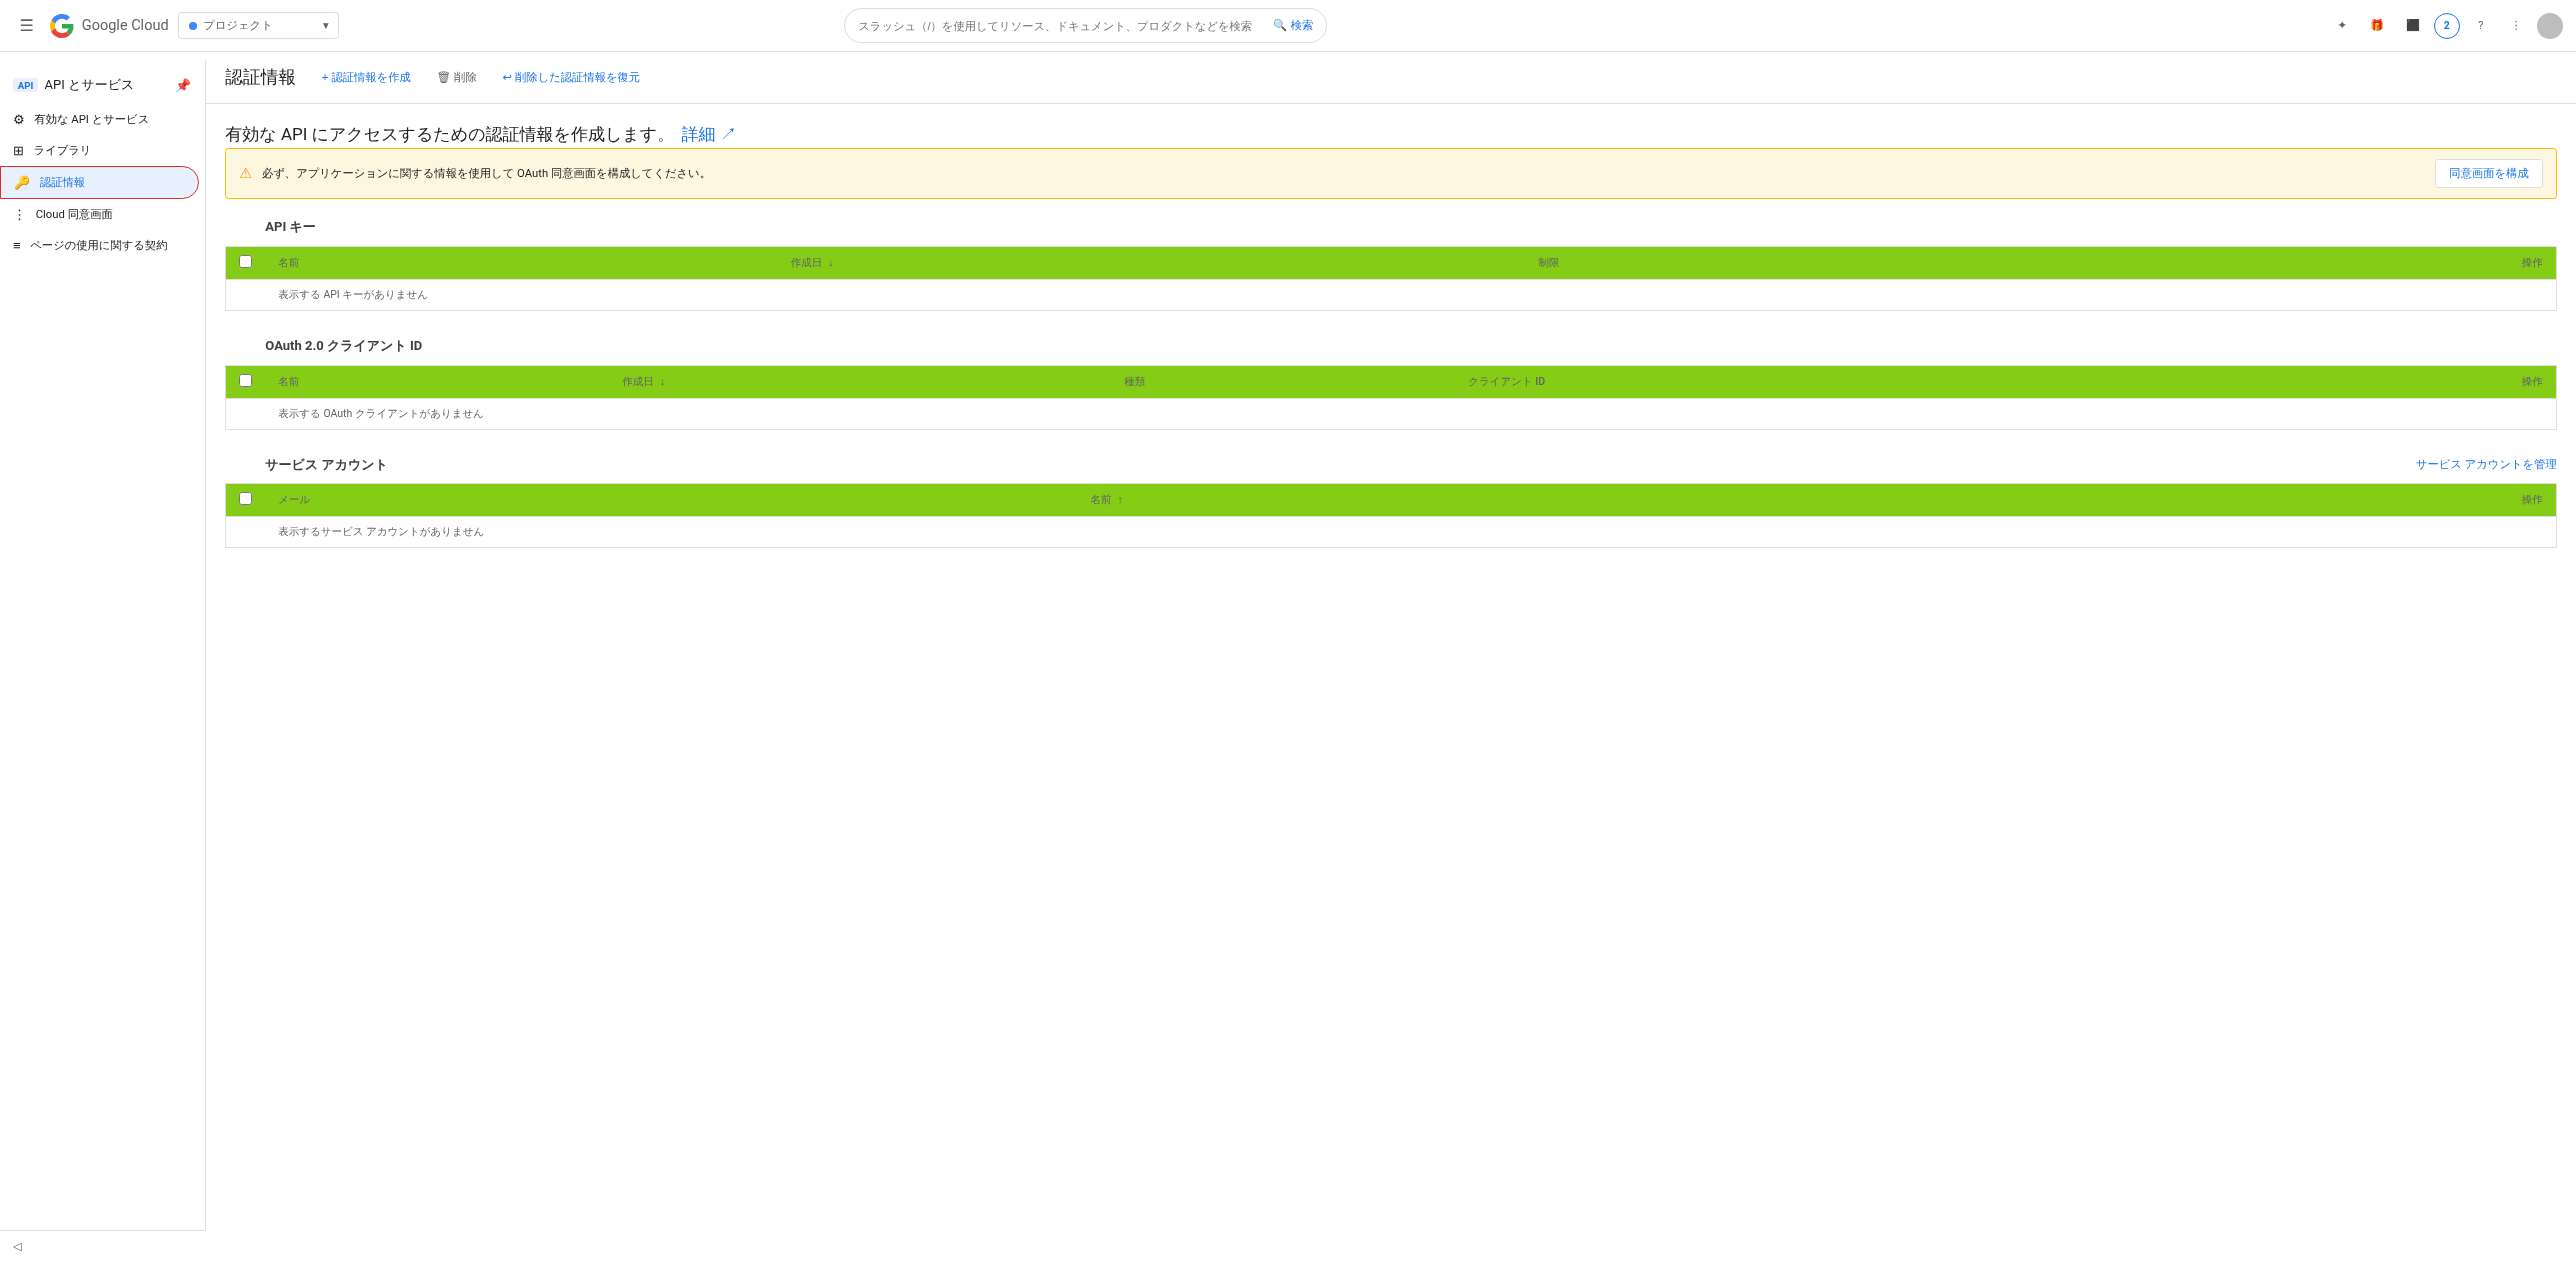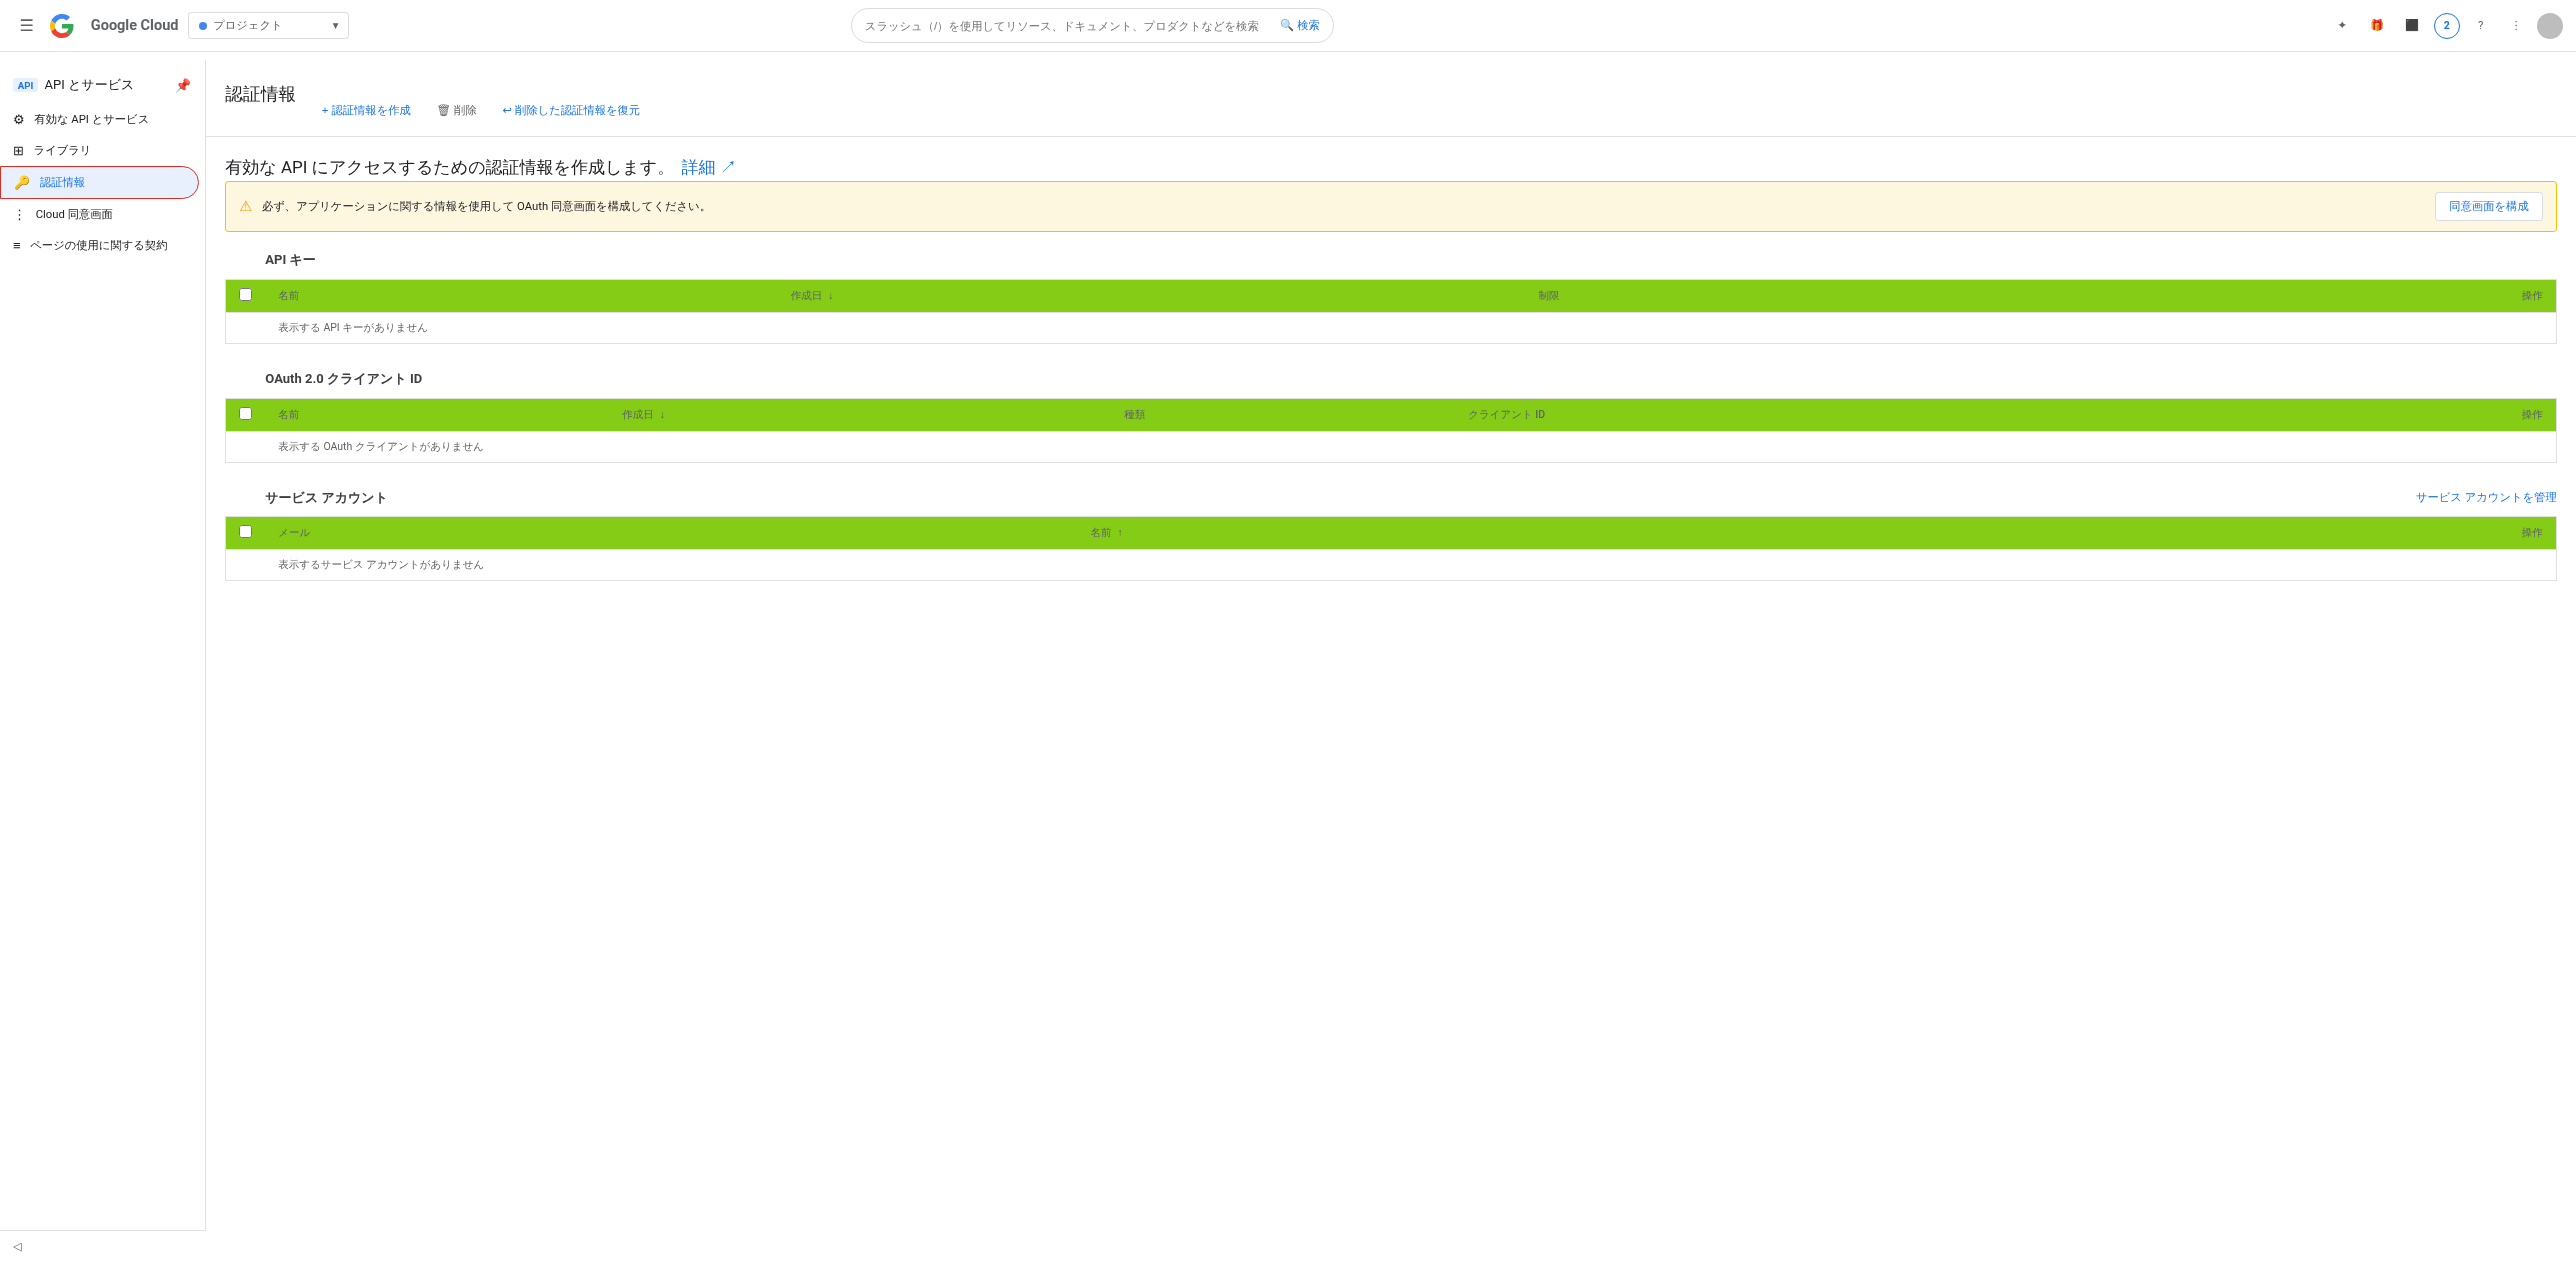--- a/index.html
+++ b/index.html
@@ -12,21 +12,21 @@
       height: 52px;
       padding: 0 13px;
       border-bottom: 0.8px solid #e0e0e0;
       background: #fff;
       gap: 9.7px;
       position: fixed;
       top: 0; left: 0; right: 0;
       z-index: 100;
     }
     .hamburger-icon { cursor: pointer; color: #5f6368; font-size: 16px; padding: 6.4px; }
-    .google-cloud-logo { display: flex; align-items: center; gap: 17px; text-decoration: none; font-weight: bold; }
+    .google-cloud-logo { display: flex; align-items: center; gap: 8px; text-decoration: none; }
     .google-cloud-logo .logo-icon { width: 24px; height: 24px; }
     .google-cloud-logo .logo-text { font-size: 14.5px; color: #5f6368; }
     .project-selector {
       display: flex;
       align-items: center;
       border: 0.8px solid #dadce0;
       border-radius: 3.2px;
       padding: 4.8px 9.7px;
       cursor: pointer;
       gap: 6.4px;
@@ -135,21 +135,21 @@
       align-items: center;
       padding: 13px 19.3px;
       border-bottom: 0.8px solid #e0e0e0;
       gap: 19.3px;
     }
     .page-title { font-size: 17.7px; color: #202124; font-weight: 400; }
     .header-actions { display: flex; align-items: center; gap: 13px; }
     .header-btn {
       display: flex; align-items: center; gap: 4.8px;
       color: #1a73e8; cursor: pointer; border: none; background: none;
-      font-size: 11.3px; padding: 4.8px 6.4px; border-radius: 3.2px; margin-top: 33px;
+      font-size: 11.3px; padding: 4.8px 6.4px; border-radius: 3.2px;
     }
     .header-btn.delete { color: #5f6368; }
 
     
     .content-area { padding: 19.3px; }
     .description-text { font-size: 17px; color: #202124; margin-bottom: 2px; }
     .description-text a { color: #1a73e8; text-decoration: none; }
 
     
     .warning-banner {

